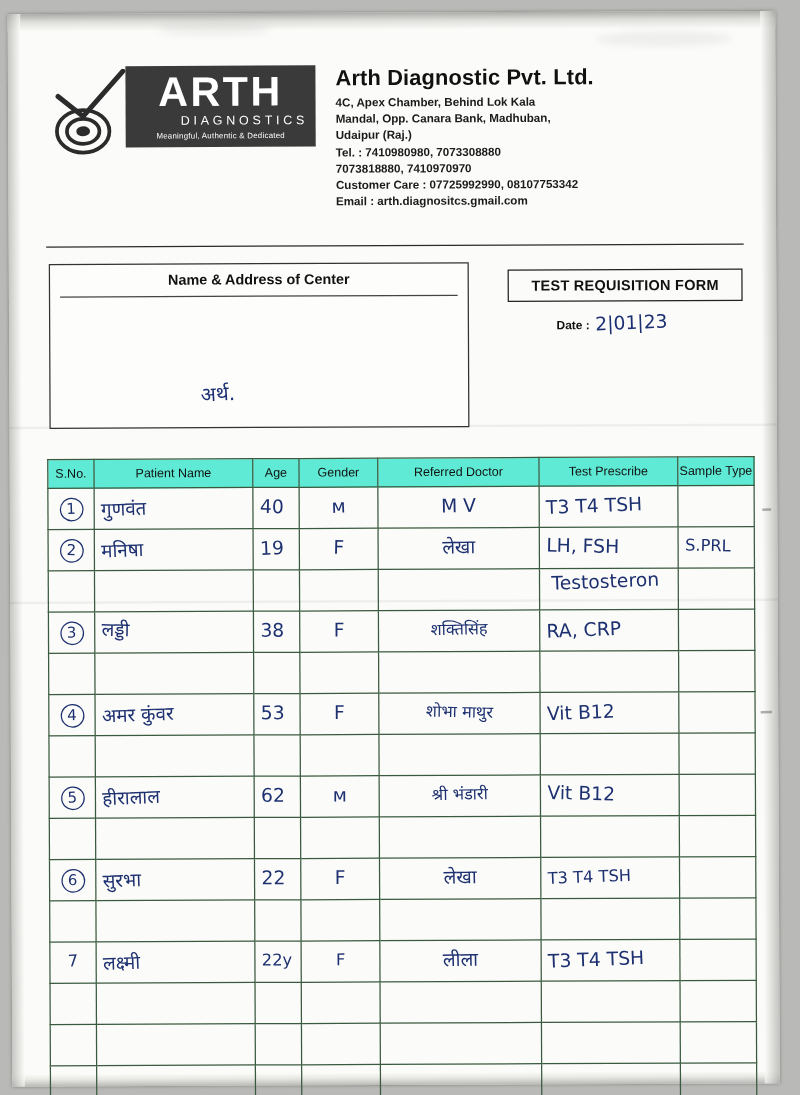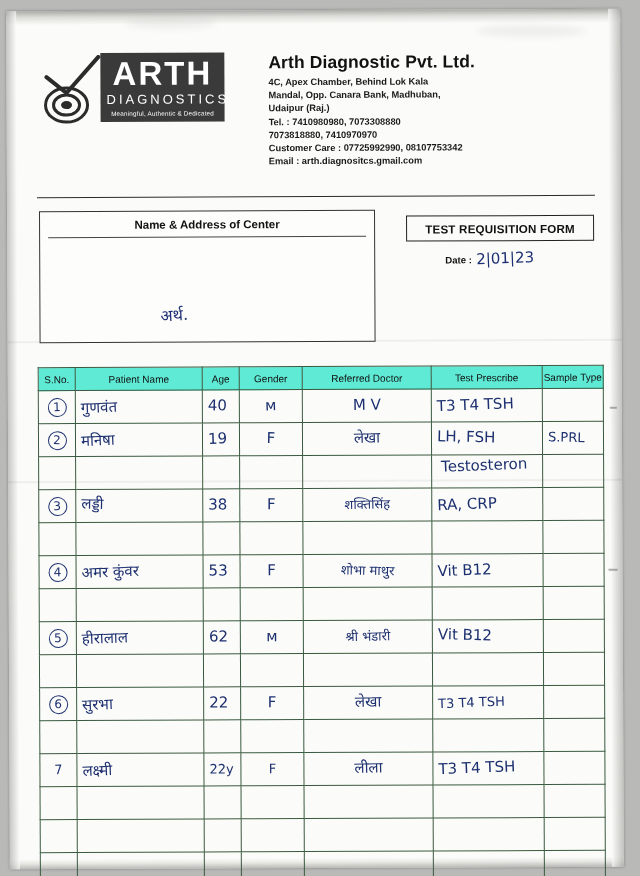--- a/index.html
+++ b/index.html
@@ -72,38 +72,38 @@
     width: 560px;
     display: flex;
     align-items: flex-start;
   }
   .logo-wrap {
     width: 220px;
     position: relative;
   }
   .logo-box {
     margin-left: 66px;
-    width: 124px;
+    width: 152px;
     background: #3a3a3a;
     color: #fff;
     padding: 4px 6px 5px 6px;
     box-sizing: border-box;
   }
   .logo-arth {
     font-family: "Liberation Sans", sans-serif;
     font-weight: bold;
     font-size: 33px;
     letter-spacing: 2px;
     line-height: 1;
     text-align: center;
   }
   .logo-diag {
-    font-size: 13px;
+    font-size: 10px;
     letter-spacing: 3px;
-    text-align: left;
+    text-align: right;
     margin-top: 2px;
   }
   .logo-tag {
     font-size: 6.3px;
     text-align: center;
     margin-top: 3px;
     letter-spacing: .2px;
   }
   .logo-mark {
     position: absolute;

